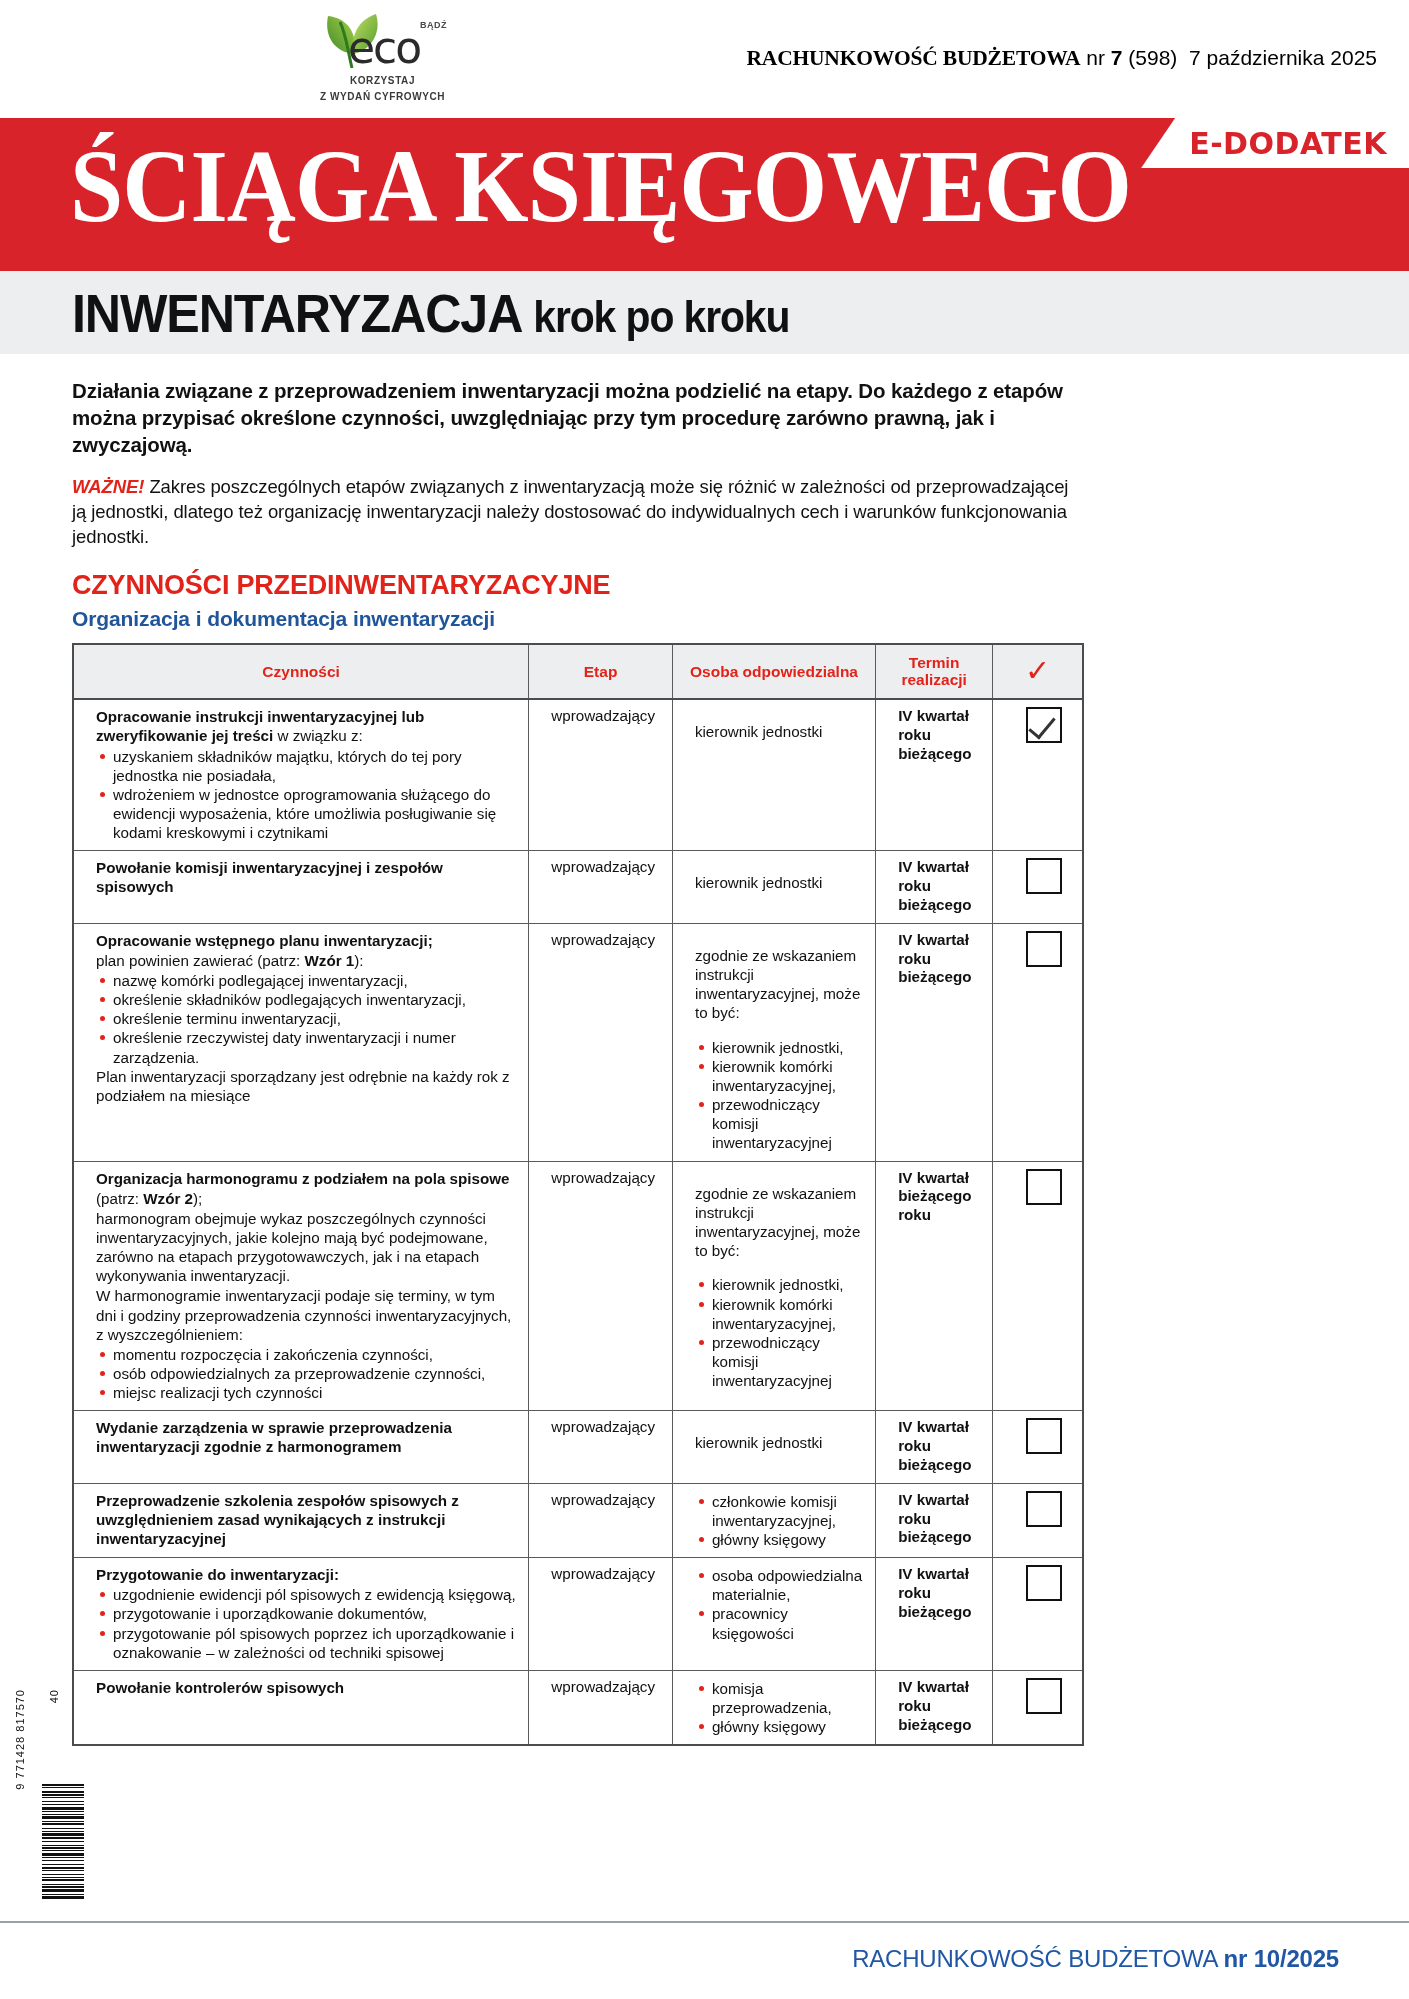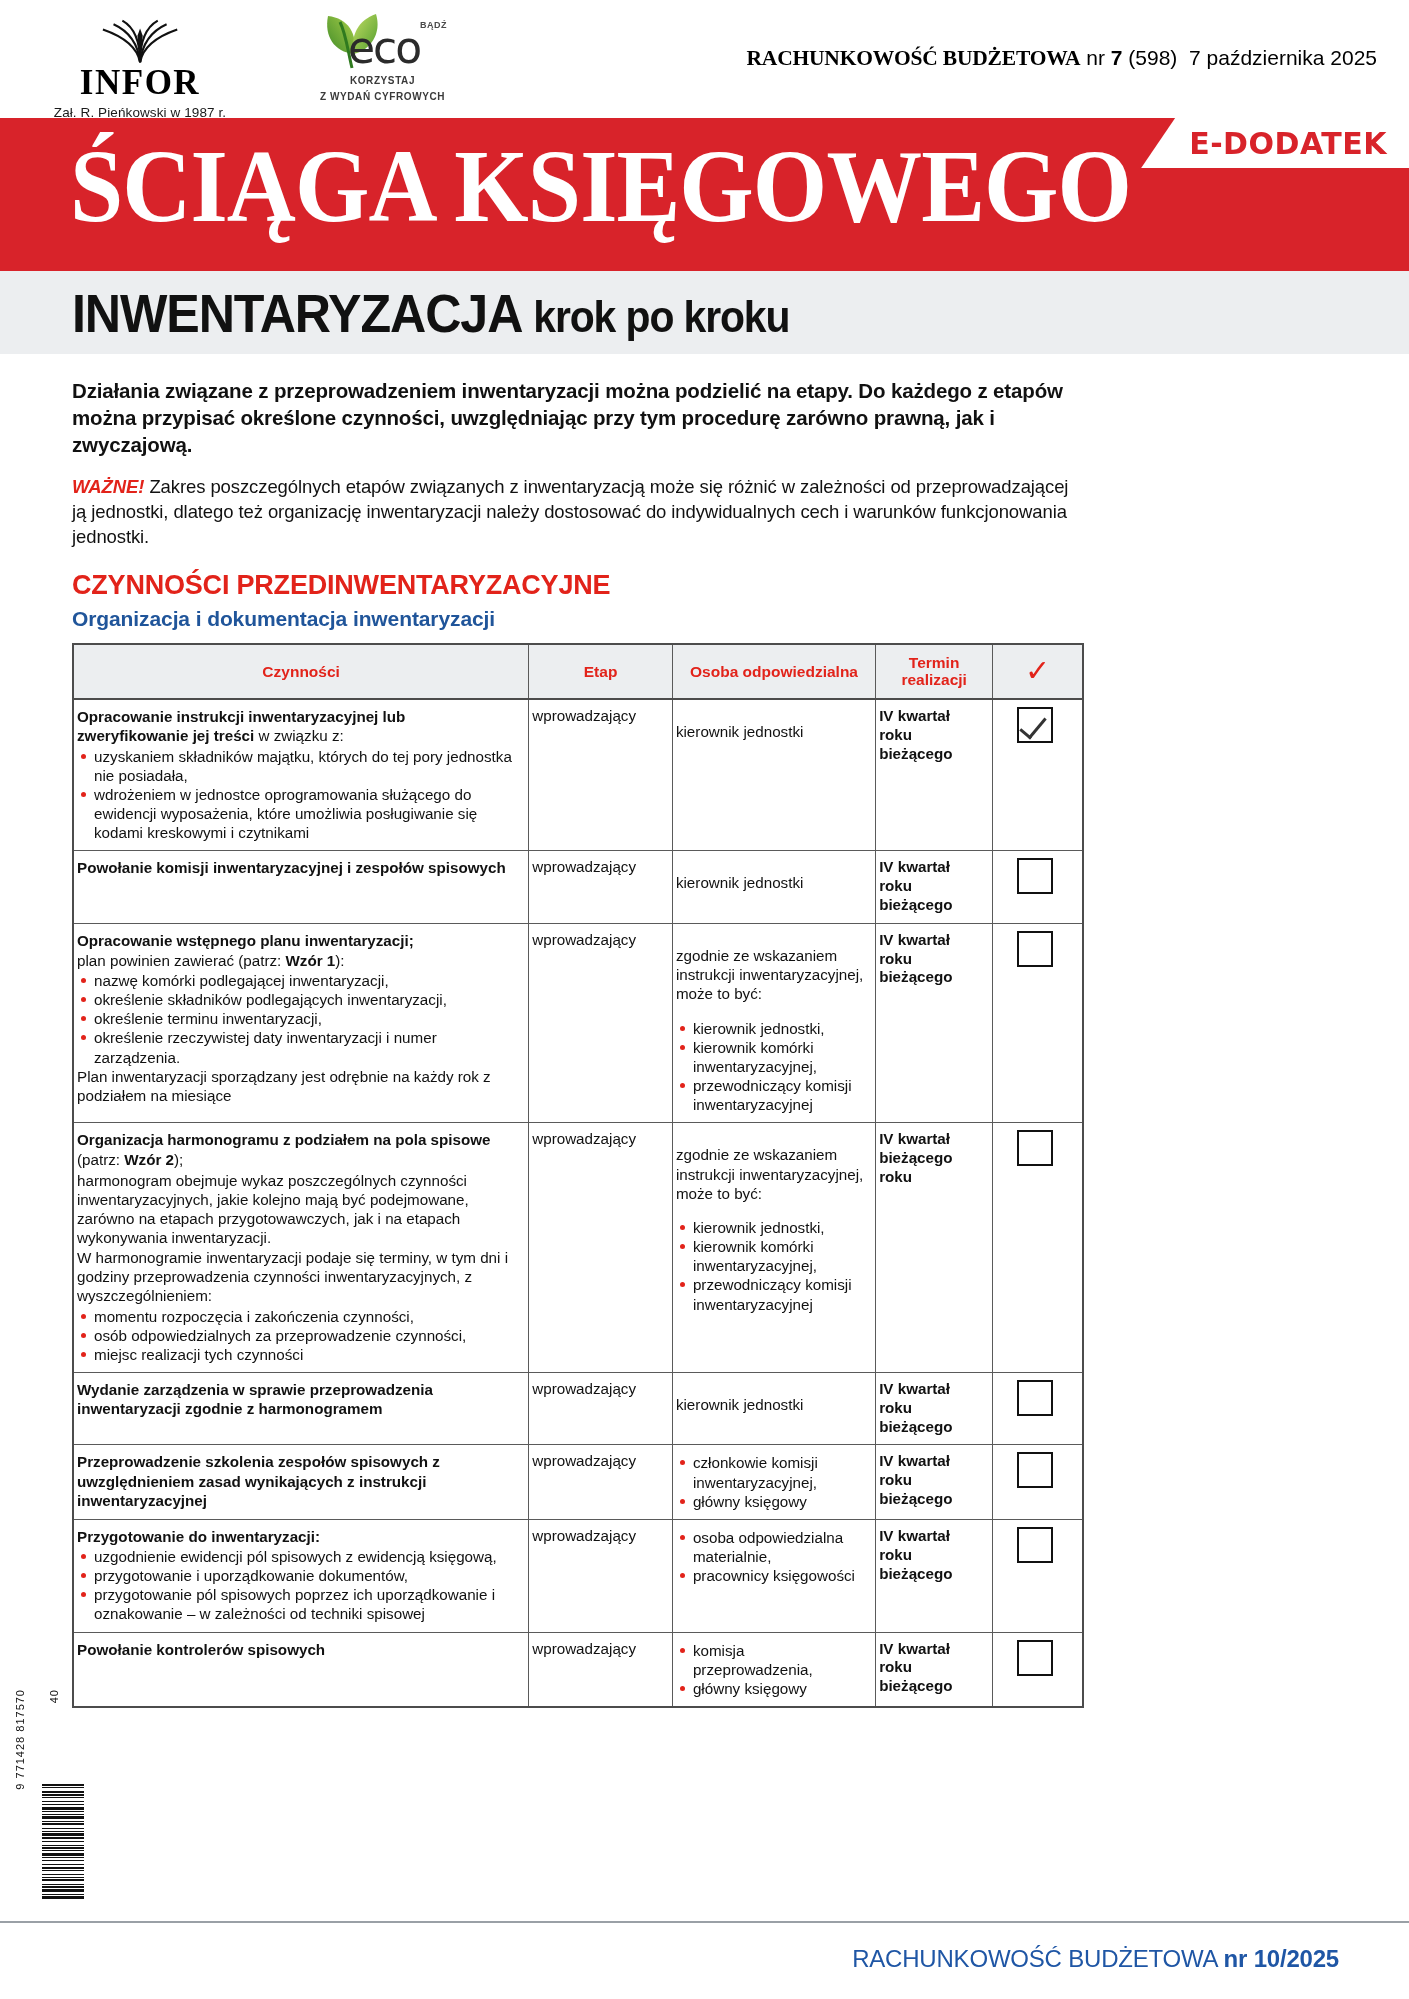--- a/index.html
+++ b/index.html
@@ -199,21 +199,21 @@
   table.checklist {
     border-collapse: collapse;
     width: 1012px;
     table-layout: fixed;
     border: 2px solid #4c4c4c;
   }
   table.checklist th,
   table.checklist td {
     border: 1px solid #5a5a5a;
     vertical-align: top;
-    padding: 7px 9px 8px 3px;
+    padding: 7px 9px 8px 22px;
   }
   table.checklist thead th {
     background: #eceef0;
     color: #e2231a;
     font-size: 15.5px;
     font-weight: 700;
     text-align: center;
     vertical-align: middle;
     padding: 9px 4px;
     line-height: 1.15;
@@ -352,35 +352,20 @@
     padding: 22px 70px 0 0;
     letter-spacing: -0.2px;
   }
   .footer-text b { font-weight: 700; }
 </style>
 </head>
 <body>
 
 <div class="masthead">
 
-  <div class="infor-logo">
-    <svg class="infor-mark" viewBox="0 0 120 52">
-      <g fill="none" stroke="#111" stroke-width="2.4">
-        <path d="M60 50 C60 30 56 12 40 3"></path>
-        <path d="M60 50 C60 30 64 12 80 3"></path>
-        <path d="M60 50 C58 32 50 16 30 7"></path>
-        <path d="M60 50 C62 32 70 16 90 7"></path>
-        <path d="M60 50 C57 34 44 22 18 13"></path>
-        <path d="M60 50 C63 34 76 22 102 13"></path>
-      </g>
-      <path d="M57 20 L60 12 L63 20 L60 50 Z" fill="#111"></path>
-    </svg>
-    <div class="infor-word">INFOR</div>
-    <div class="infor-sub">Zał. R. Pieńkowski w 1987 r.</div>
-  </div>
 
   <div class="eco-logo">
     <div class="eco-main">
       <svg class="eco-leaf" width="72" height="62" viewBox="0 0 72 62">
         <defs>
           <linearGradient id="lg1" x1="0" y1="1" x2="1" y2="0">
             <stop offset="0" stop-color="#3f8a28"></stop>
               <stop offset="1" stop-color="#a9d04a"></stop>
           </linearGradient>
           <linearGradient id="lg2" x1="1" y1="1" x2="0" y2="0">

